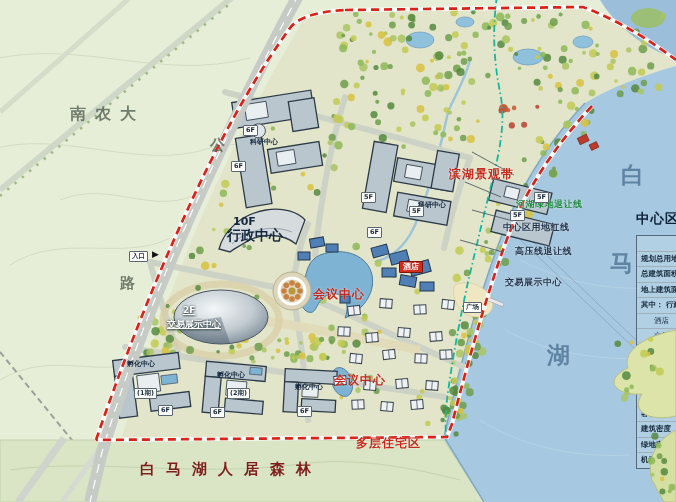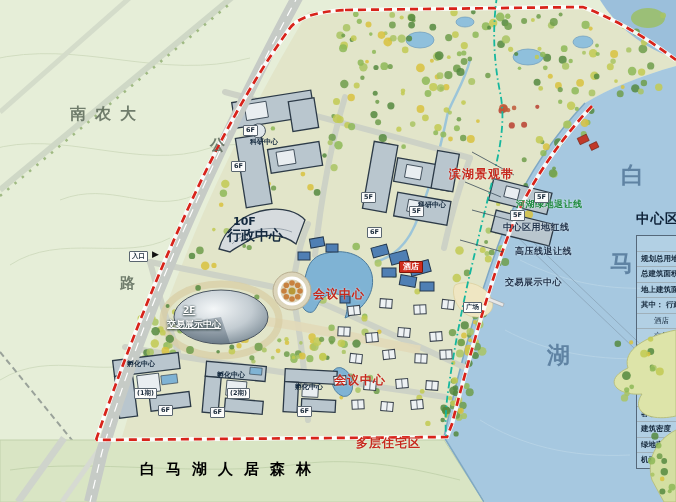--- a/index.html
+++ b/index.html
@@ -11,21 +11,21 @@
   .terrain{color:#5c6a5a;font-size:16px;letter-spacing:9px;font-weight:bold;opacity:.85;}
   .blabel{color:#14293e;font-weight:bold;}
   .whitelabel{color:#fff;font-weight:bold;text-shadow:0 0 2px #344,0 1px 2px #344;text-decoration:underline;}
   .redtxt{color:#c6281c;font-size:12px;font-weight:bold;letter-spacing:1px;text-shadow:0 0 2px rgba(255,255,255,.75);margin-top:40px;}
   .chip{position:absolute;background:rgba(255,255,255,.93);border:0.5px solid #5a6670;color:#1c2c3c;
         font-size:6.5px;line-height:1;padding:1px 2px;border-radius:1px;font-weight:bold;}
   .hotelchip{background:#cf2d1d;color:#fff;border:0.5px solid #7a1408;font-size:8px;padding:1px 3px;font-weight:bold;}
   .lakechar{color:#587c9d;font-size:23px;font-weight:bold;opacity:.9;}
   .setback{position:absolute;font-size:9px;font-weight:bold;white-space:nowrap;letter-spacing:.5px;
            text-shadow:0 0 2px rgba(235,245,250,.9);margin-top:31px;}
-  #forest-label{color:#000000;font-size:15px;letter-spacing:11px;font-weight:bold;}
+  #forest-label{color:#7f1d1d;font-size:15px;letter-spacing:11px;font-weight:bold;}
   
   #legend{position:absolute;left:636px;top:210px;width:210px;}
   #legend .tbl-title{font-size:13.5px;font-weight:bold;color:#0e2238;letter-spacing:1px;margin-bottom:7px;}
   #legend .tbl-box{border:1.2px solid #55687a;background:rgba(214,230,240,.25);width:150px;}
   #legend .trow{height:14.5px;border-bottom:0.8px solid #9fb0ba;font-size:7.5px;color:#16293c;
                 display:flex;align-items:center;padding-left:4px;font-weight:bold;}
   #legend .trow:last-child{border-bottom:none;}
   #legend .trow.hdr{justify-content:center;padding-left:0;letter-spacing:2px;}
   #legend .trow.sub{padding-left:17px;font-weight:normal;}
 </style>

